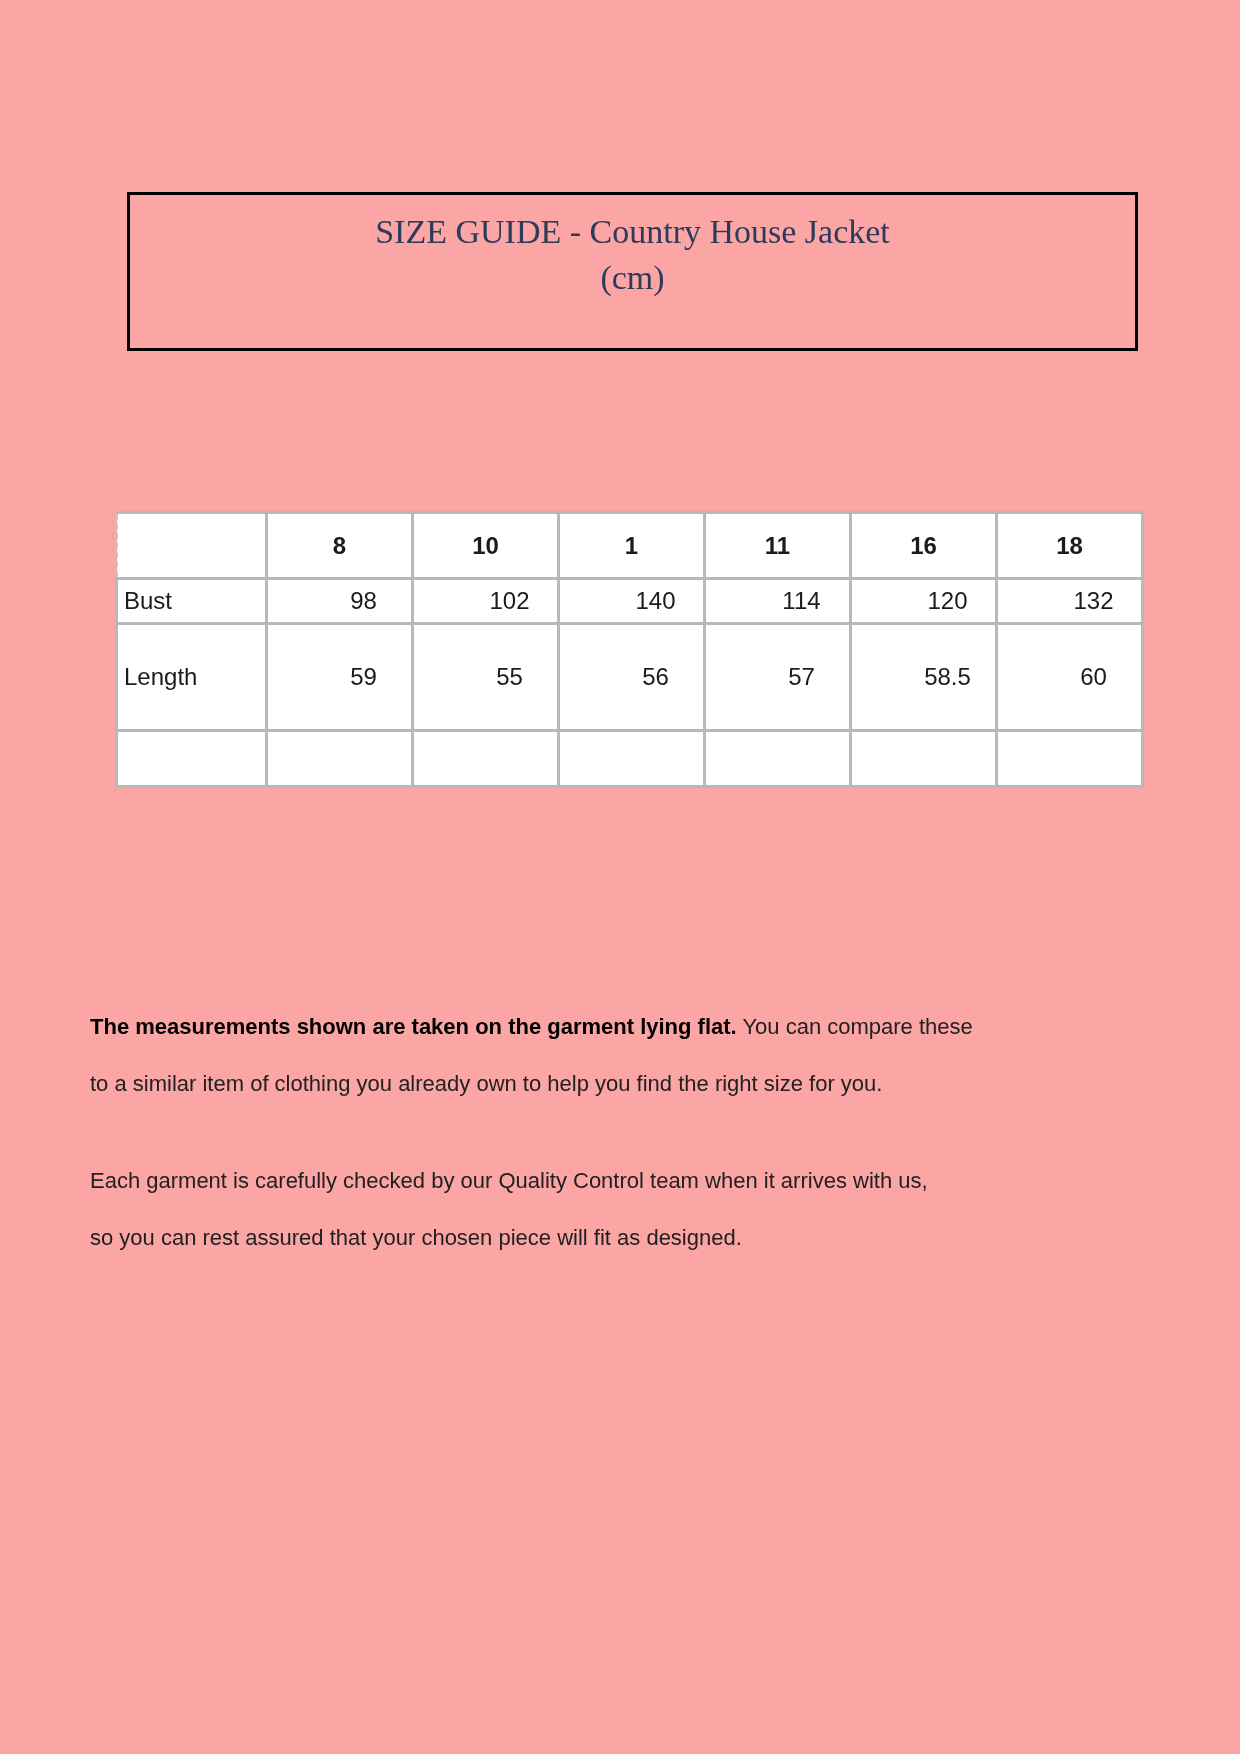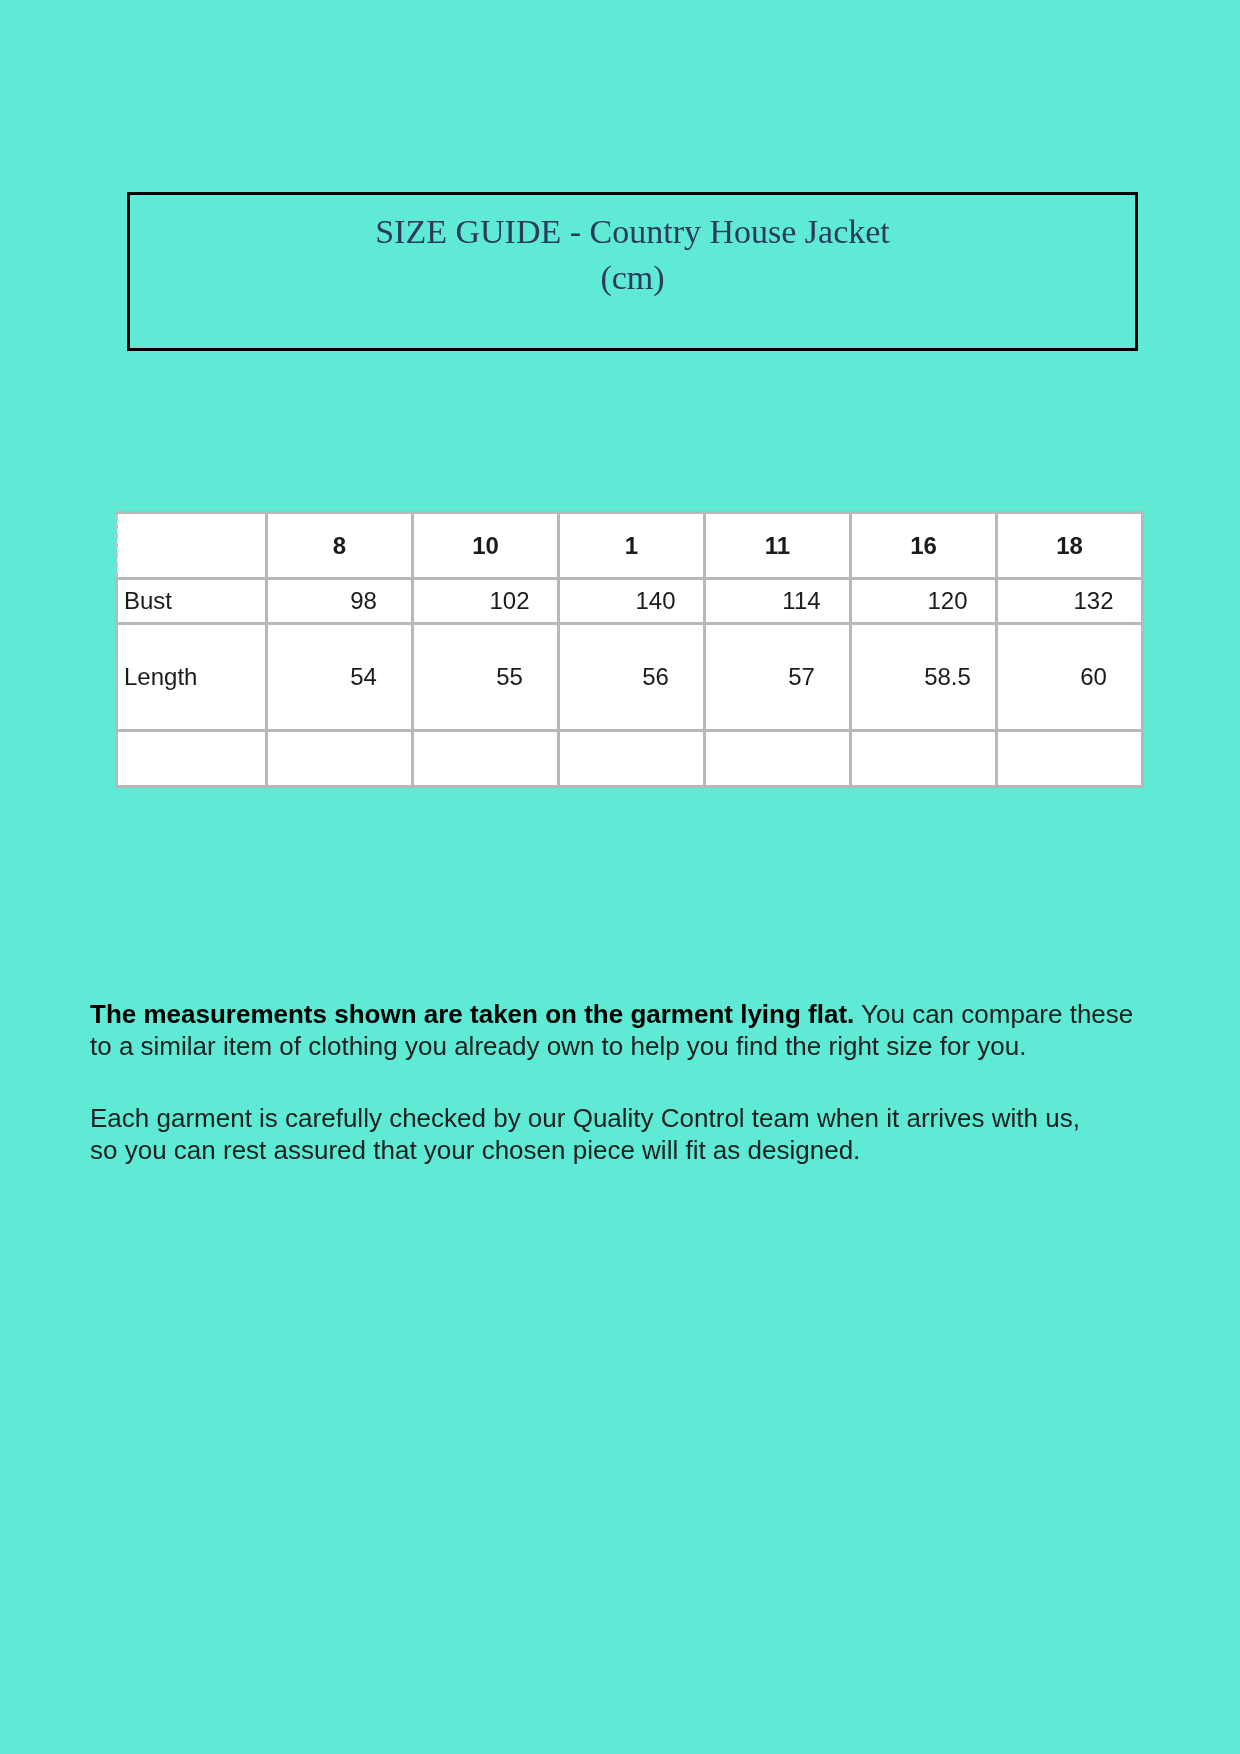--- a/index.html
+++ b/index.html
@@ -5,21 +5,21 @@
   html, body {
     margin: 0;
     padding: 0;
     background: #ffffff;
     font-family: "Liberation Sans", sans-serif;
   }
   .page {
     position: relative;
     width: 1240px;
     height: 1754px;
-    background: #5eead4;
+    background: #fca5a5;
     overflow: hidden;
   }
 
   
   .title-box {
     position: absolute;
     left: 127px;
     top: 192px;
     width: 1011px;
     height: 159px;
@@ -79,22 +79,22 @@
 
   
   .paragraphs {
     position: absolute;
     left: 90px;
     top: 998px;
     width: 1125px;
   }
   .para {
     margin: 0 0 40px 0;
-    font-size: 26px;
-    line-height: 32px;
+    font-size: 22px;
+    line-height: 57px;
     color: #212121;
     white-space: pre-line;
   }
   .para strong {
     font-weight: bold;
     color: #000000;
   }
 </style>
 </head>
 <body>
@@ -130,21 +130,21 @@
         <td class="label">Bust</td>
         <td class="value">98</td>
         <td class="value">102</td>
         <td class="value">140</td>
         <td class="value">114</td>
         <td class="value">120</td>
         <td class="value">132</td>
       </tr>
       <tr class="r-length">
         <td class="label">Length</td>
-        <td class="value">54</td>
+        <td class="value">59</td>
         <td class="value">55</td>
         <td class="value">56</td>
         <td class="value">57</td>
         <td class="value">58.5</td>
         <td class="value">60</td>
       </tr>
       <tr class="r-empty">
         <td class="label"></td>
         <td class="value"></td>
         <td class="value"></td>

